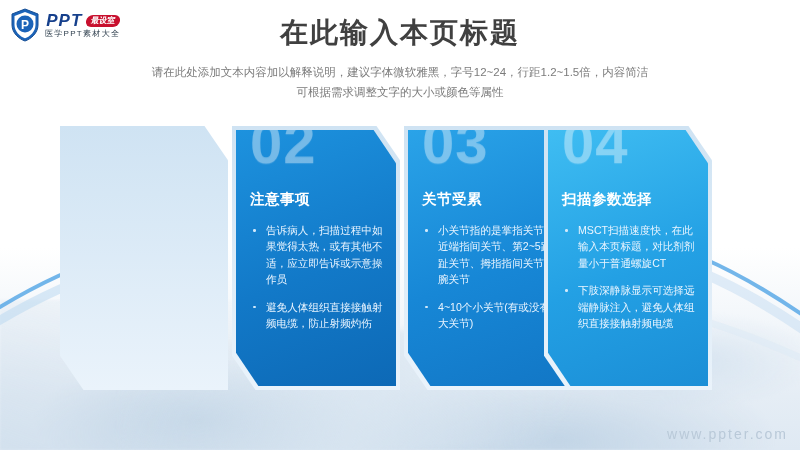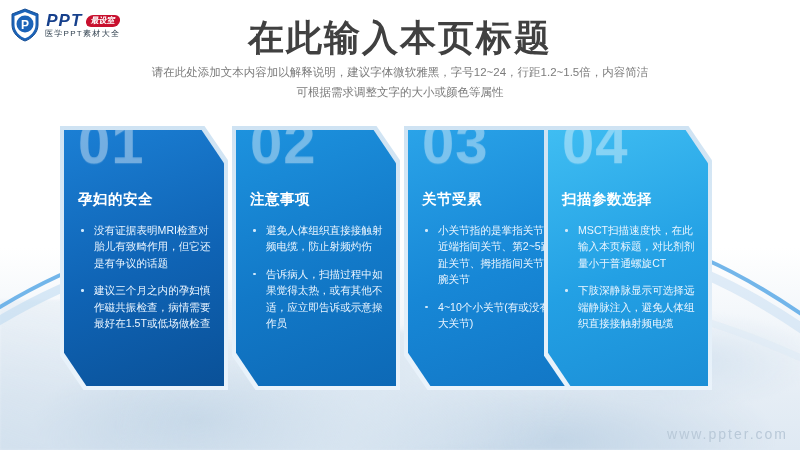--- a/index.html
+++ b/index.html
@@ -59,21 +59,21 @@
     padding:2px 5px; border-radius:7px; line-height:1;
     transform:skewX(-10deg);
   }
   .logo-sub {
     font-size:8px; color:#30404f; letter-spacing:1.3px; line-height:1;
   }
 
   .page-title {
     position:absolute; left:0; right:0; top:14px;
     text-align:center;
-    font-size:36px; font-weight:bold; color:#404040;
+    font-size:28px; font-weight:bold; color:#404040;
     letter-spacing:2px;
   }
   .page-subtitle {
     position:absolute; left:60px; right:60px; top:62px;
     text-align:center;
     font-size:11.5px; color:#7b7b7b; line-height:1.75;
   }
 
   
   .cards { position:absolute; left:0; top:126px; width:800px; height:270px; }
@@ -179,38 +179,30 @@
 
   <div class="page-subtitle">
     <div>请在此处添加文本内容加以解释说明，建议字体微软雅黑，字号12~24，行距1.2~1.5倍，内容简洁</div>
     <div>可根据需求调整文字的大小或颜色等属性</div>
   </div>
 
   <div class="cards">
 
     <div class="card-slot slot-1 c1">
       <div class="card-frame"></div>
-      <div class="card-inner">
-        <div class="card-num">01</div>
-        <div class="card-heading">孕妇的安全</div>
-        <ul class="bullets">
-          <li>没有证据表明MRI检查对胎儿有致畸作用，但它还是有争议的话题</li>
-          <li>建议三个月之内的孕妇慎作磁共振检查，病情需要最好在1.5T或低场做检查</li>
-        </ul>
-      </div>
     </div>
 
     <div class="card-slot slot-2 c2">
       <div class="card-frame"></div>
       <div class="card-inner">
         <div class="card-num">02</div>
         <div class="card-heading">注意事项</div>
         <ul class="bullets">
+          <li>告诉病人，扫描过程中如果觉得太热，或有其他不适，应立即告诉或示意操作员</li>
           <li>避免人体组织直接接触射频电缆，防止射频灼伤</li>
-          <li>告诉病人，扫描过程中如果觉得太热，或有其他不适，应立即告诉或示意操作员</li>
         </ul>
       </div>
     </div>
 
     <div class="card-slot slot-3 c3">
       <div class="card-frame"></div>
       <div class="card-inner">
         <div class="card-num">03</div>
         <div class="card-heading">关节受累</div>
         <ul class="bullets">

